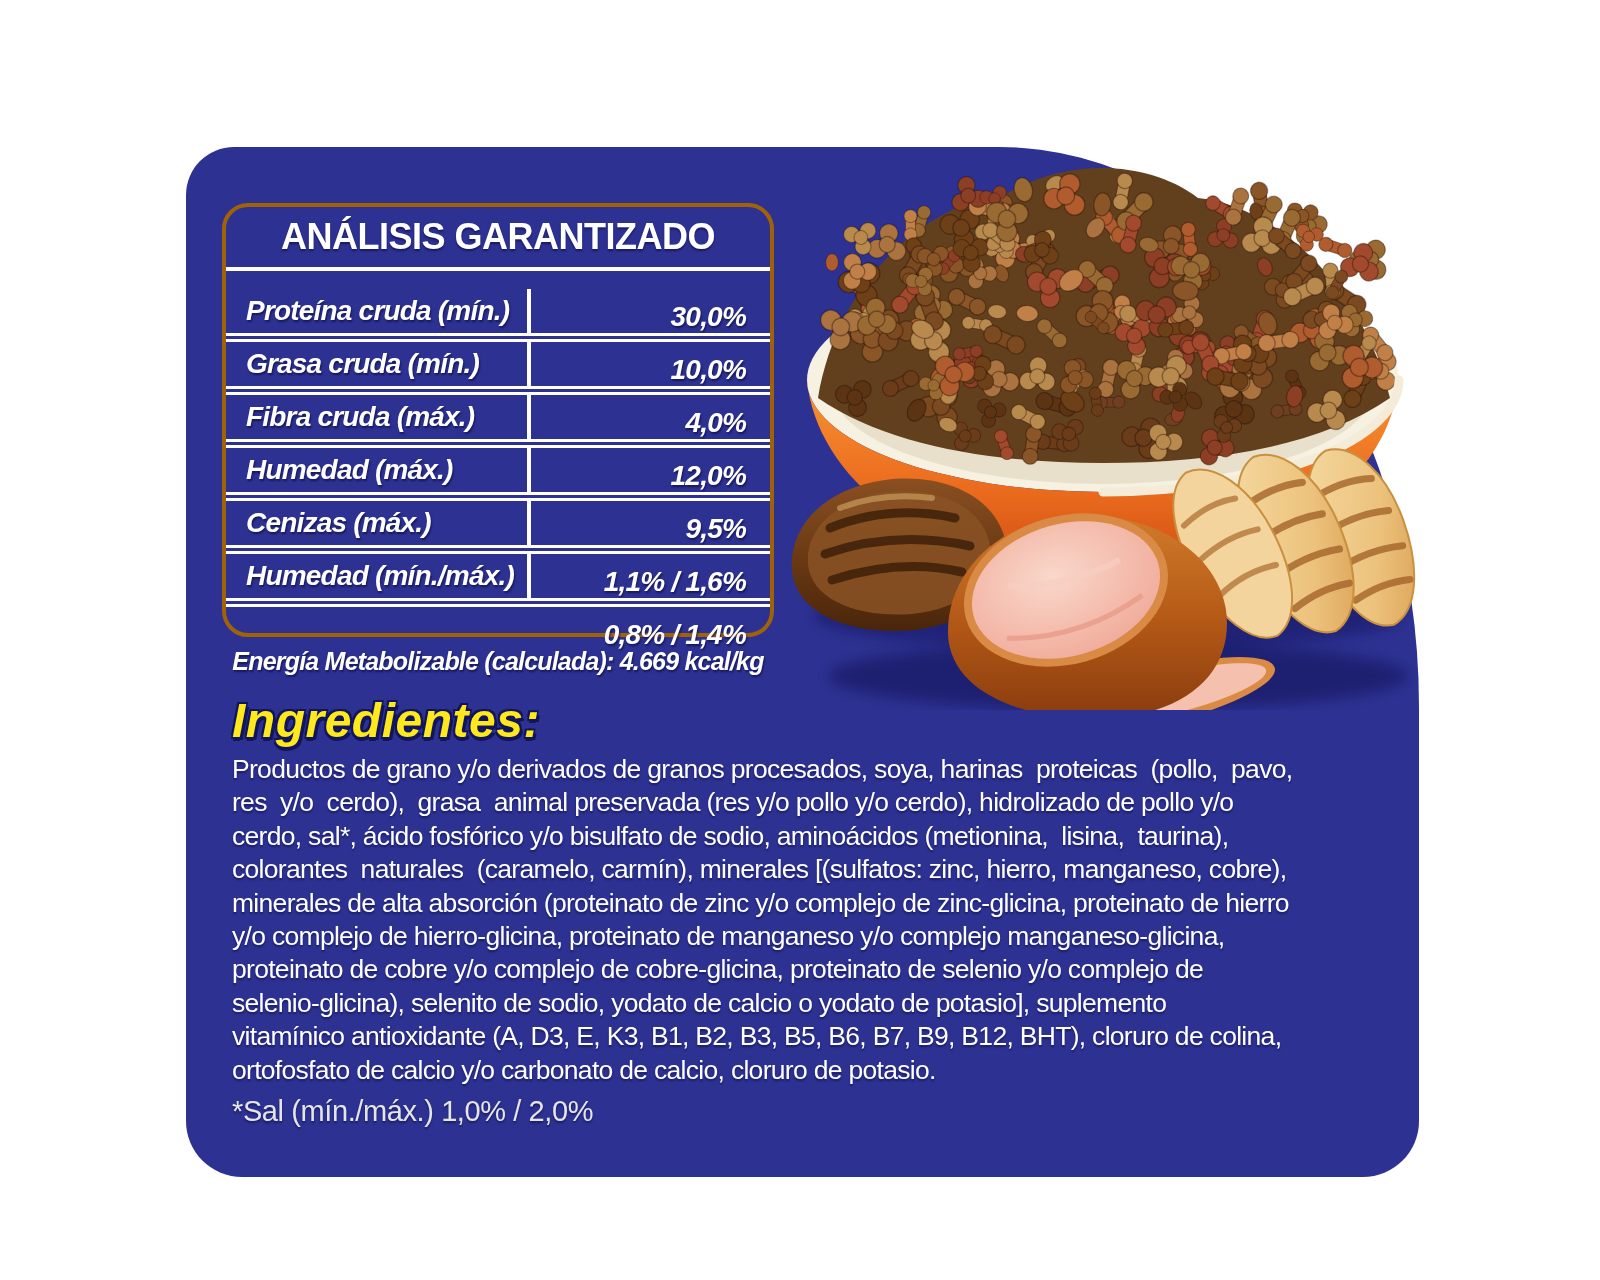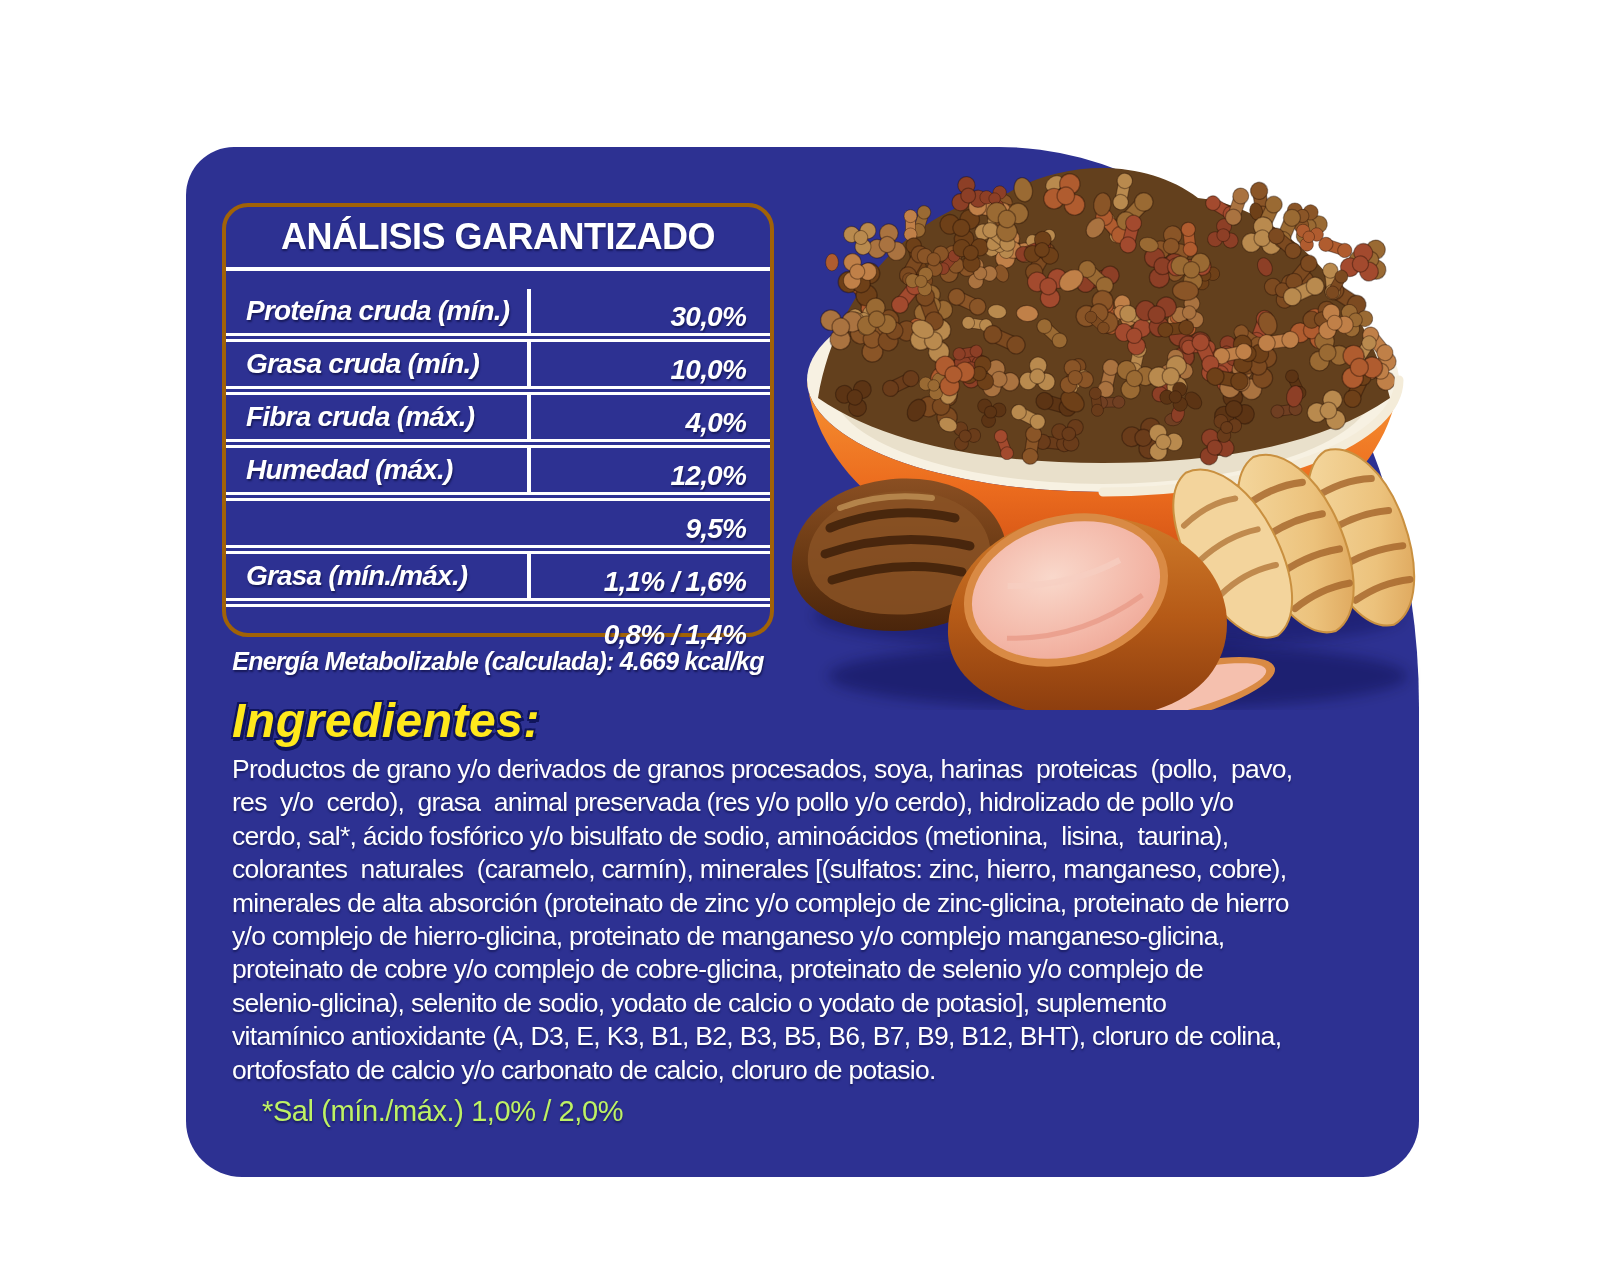--- a/index.html
+++ b/index.html
@@ -33,22 +33,22 @@
         text-shadow:1px 2px 2px rgba(10,12,60,.65);}
 
   .ing-title{position:absolute;left:46px;top:546px;font-size:48px;font-weight:bold;font-style:italic;
         color:#ffe81c;letter-spacing:0.5px;
         text-shadow:3px 3px 0 #10155c,-2px 2px 0 #10155c,2px -2px 0 #10155c,-2px -2px 0 #10155c,0 4px 0 #10155c;}
 
   .ing-text{position:absolute;left:46px;top:606px;width:1210px;font-size:26.5px;line-height:33.4px;
         color:#fff;white-space:pre-wrap;letter-spacing:-0.7px;
         text-shadow:0 2px 2px rgba(10,12,60,.55);}
 
-  .salt{position:absolute;left:46px;top:948px;font-size:29px;color:#bef264;letter-spacing:-0.4px;
-        text-shadow:0 2px 2px rgba(10,12,60,.55);margin-left:30px;}
+  .salt{position:absolute;left:46px;top:948px;font-size:29px;color:#e5e5e5;letter-spacing:-0.4px;
+        text-shadow:0 2px 2px rgba(10,12,60,.55);}
 
   .photo{position:absolute;left:778px;top:148px;width:652px;height:562px;}
 </style>
 </head>
 <body>
 
 <div class="page">
 
 
   <div class="panel">
@@ -84,27 +84,30 @@
         </div>
         <div class="grow">
           <div class="gcell-l">
               <span class="glabel">Humedad (máx.)</span>
             </div>
           <div class="gcell-v">
               <span class="gvalue">12,0%</span>
             </div>
         </div>
         <div class="grow">
+          <div class="gcell-l">
+              <span class="glabel">Cenizas (máx.)</span>
+            </div>
           <div class="gcell-v">
               <span class="gvalue">9,5%</span>
             </div>
         </div>
         <div class="grow">
           <div class="gcell-l">
-              <span class="glabel">Grasa (mín./máx.)</span>
+              <span class="glabel">Humedad (mín./máx.)</span>
             </div>
           <div class="gcell-v">
               <span class="gvalue">1,1% / 1,6%</span>
             </div>
         </div>
         <div class="grow">
           <div class="gcell-v">
               <span class="gvalue">0,8% / 1,4%</span>
             </div>
         </div>

